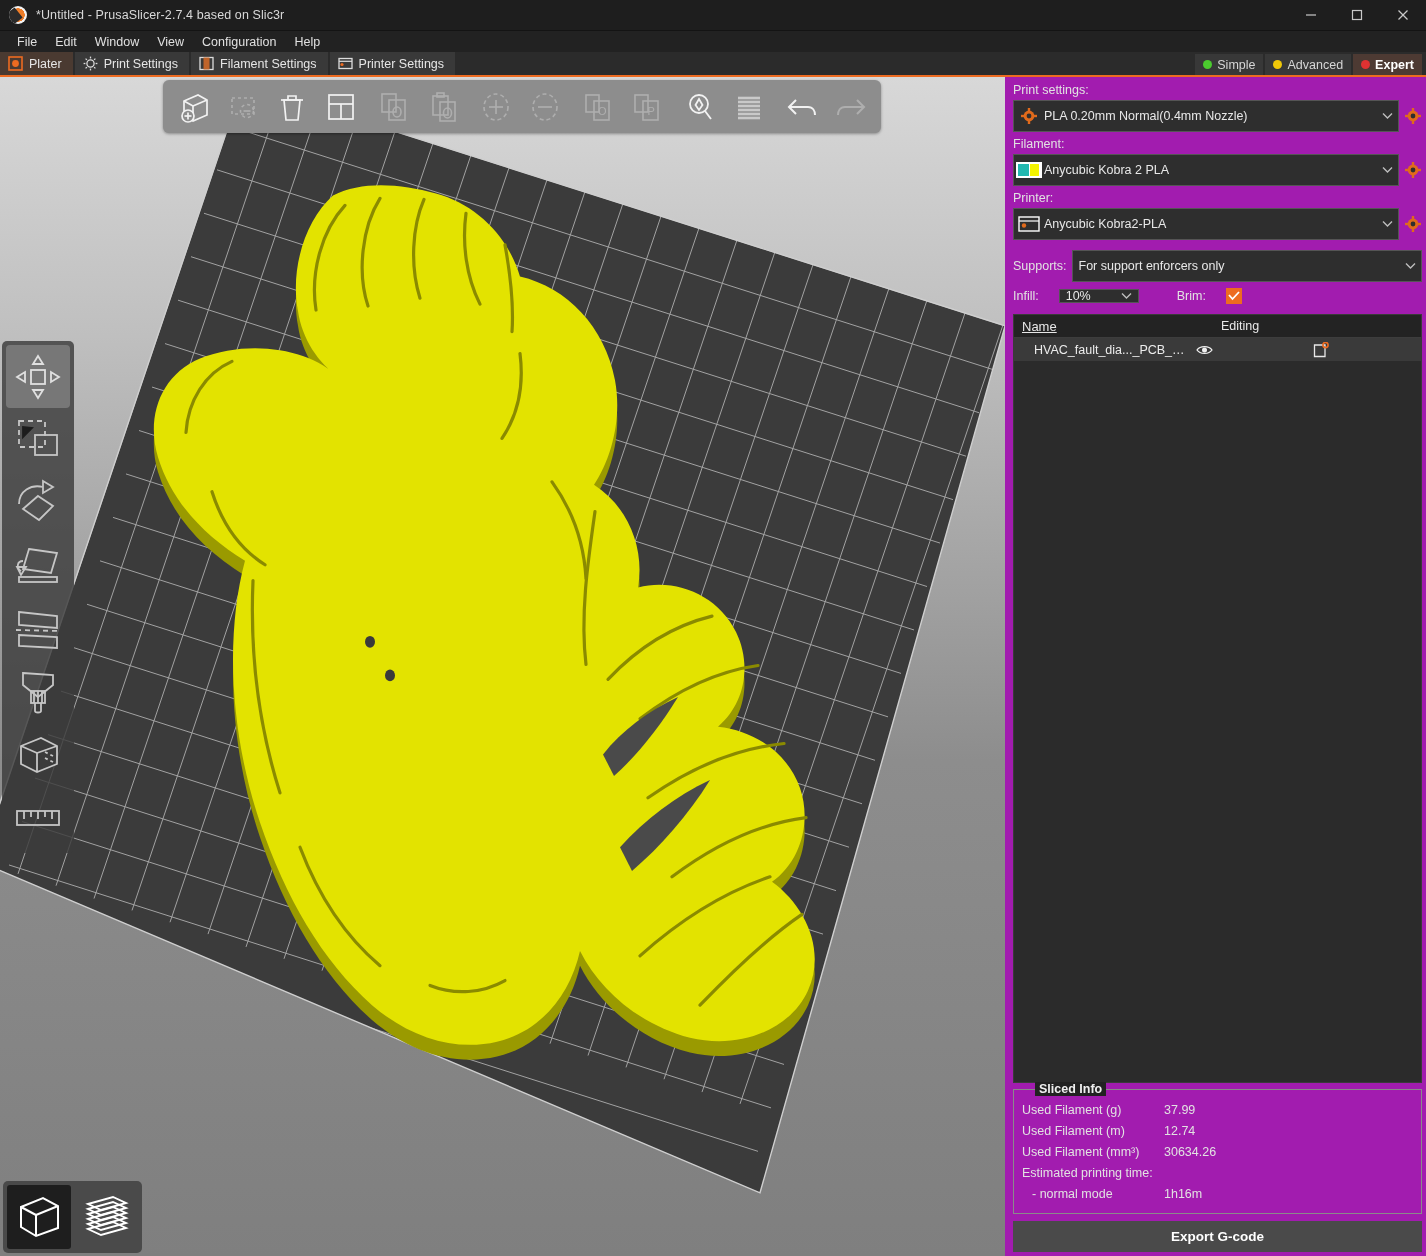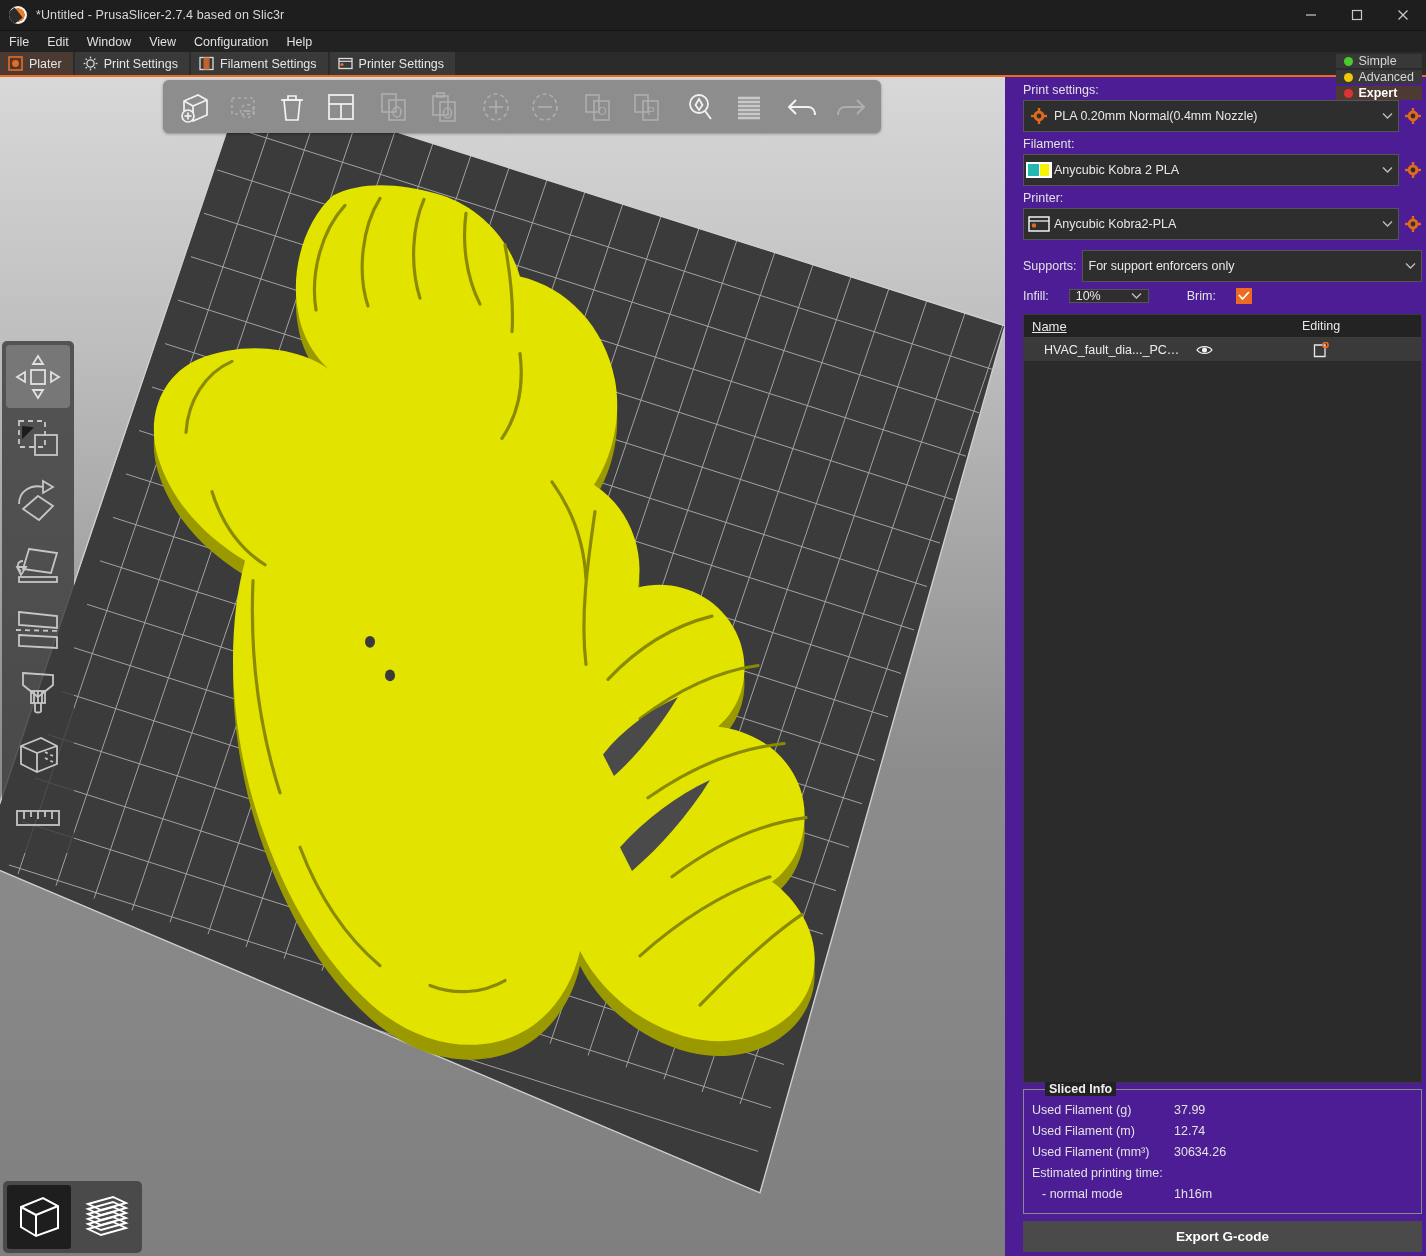--- a/index.html
+++ b/index.html
@@ -40,21 +40,21 @@
   .win-btns { margin-left: auto; display: flex; height: 31px; }
   .win-btn {
     width: 46px; height: 31px; display: flex;
     align-items: center; justify-content: center;
     color: #c8c8c8;
   }
 
   
   .menubar {
     height: 21px; flex: 0 0 21px; background: #222222;
-    display: flex; align-items: center; 
+    display: flex; align-items: center; padding-left: 8px;
   }
   .menu-item {
     font-size: 12.5px; color: #e0e0e0;
     padding: 2px 9px; line-height: 16px;
   }
 
   
   .tabbar {
     height: 25px; flex: 0 0 25px; background: #2b2b2b;
     display: flex; align-items: stretch;
@@ -70,21 +70,21 @@
   }
   .tab.active { background: #4a3a31; }
   .tab.active::after {
     content: ""; position: absolute; left: 0; right: 0; bottom: -2px;
     height: 2px; background: #ed6b21;
   }
   .tab-ico { width: 15px; height: 15px; flex: 0 0 15px; display:block; }
 
   .mode-group {
     position: absolute; right: 4px; top: 2px;
-    display: flex; gap: 2px; height: 21px; flex-direction: column;
+    display: flex; gap: 2px; height: 21px;
   }
   .mode-btn {
     display: flex; align-items: center; gap: 5px;
     padding: 0 8px; font-size: 12.5px; color: #d6d6d6;
     background: #383838;
   }
   .mode-btn.active { background: #4d3a33; color: #ffffff; font-weight: bold; }
   .mode-dot { width: 9px; height: 9px; border-radius: 50%; flex: 0 0 9px; }
 
   
@@ -134,23 +134,23 @@
     padding: 0 4px; gap: 3px;
   }
   .vs-btn {
     width: 64px; height: 64px; display: flex;
     align-items: center; justify-content: center; border-radius: 3px;
   }
   .vs-btn.active { background: #1e1e1e; }
 
   
   .sidebar {
-    flex: 1 1 auto; background: #4c1d95;
+    flex: 1 1 auto; background: #a21caf;
     display: flex; flex-direction: column;
-    padding: 6px 4px 4px 18px;
+    padding: 6px 4px 4px 8px;
     min-width: 0;
   }
   .field-label {
     font-size: 12.5px; color: #e2e2e2; margin-bottom: 2px; line-height: 15px;
   }
   .preset-row { display: flex; align-items: center; gap: 5px; margin-bottom: 5px; }
   .combo {
     flex: 1 1 auto; height: 32px; min-width: 0;
     background: #2e2e2e; border: 1px solid #555;
     display: flex; align-items: center; position: relative;
@@ -180,21 +180,21 @@
   .objlist {
     flex: 1 1 auto; background: #2b2b2b; border: 1px solid #3a3a3a;
     display: flex; flex-direction: column; min-height: 0; margin-top: 2px;
   }
   .objlist-head {
     display: flex; height: 23px; background: #232323;
     border-bottom: 1px solid #3d3d3d; align-items: center;
   }
   .oh-name { flex: 1 1 auto; font-size: 13px; color: #e8e8e8; padding-left: 8px; text-decoration: underline; }
   .oh-eye { flex: 0 0 34px; }
-  .oh-edit { flex: 0 0 200px; font-size: 12.5px; color: #e8e8e8; text-align: center; }
+  .oh-edit { flex: 0 0 200px; font-size: 12.5px; color: #e8e8e8; text-align: left; }
   .objlist-body { flex: 1 1 auto; overflow: hidden; }
   .obj-row {
     display: flex; align-items: center; height: 23px;
     background: #3a3a3a;
   }
   .or-name {
     flex: 1 1 auto; font-size: 12.5px; color: #ececec; padding-left: 20px;
     white-space: nowrap; overflow: hidden; text-overflow: ellipsis;
   }
   .or-eye { flex: 0 0 34px; display: flex; align-items: center; justify-content: center; }

